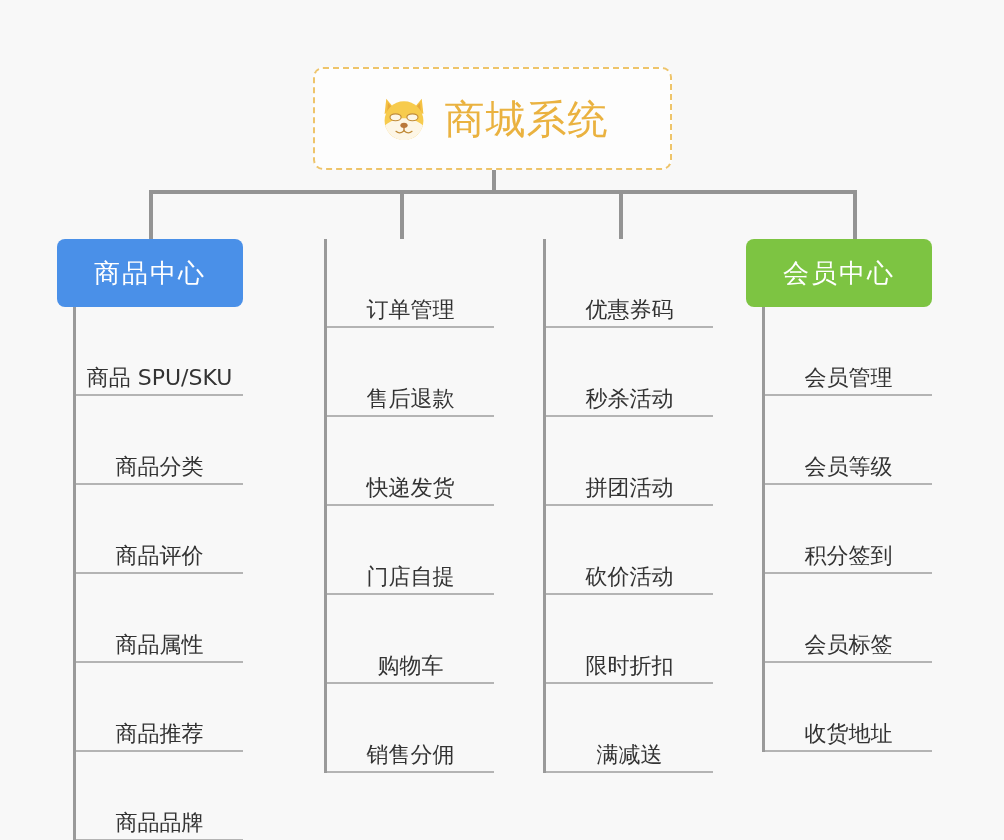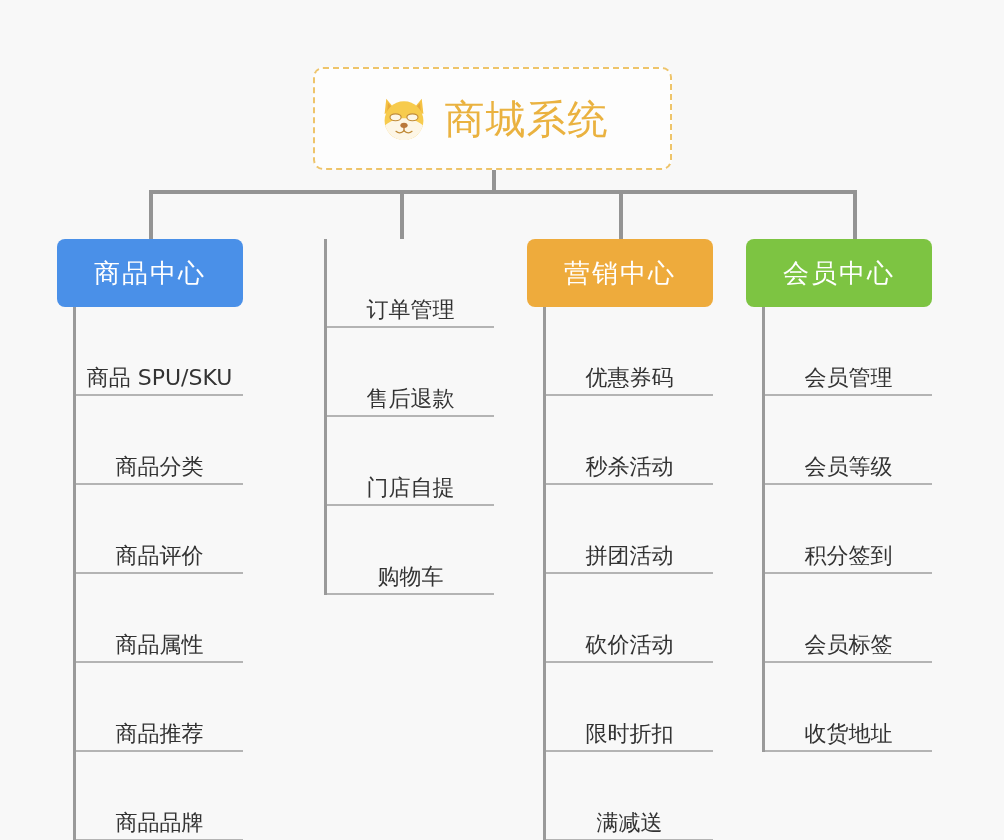--- a/index.html
+++ b/index.html
@@ -174,29 +174,34 @@
       </div>
       <div class="column" style="left: 308px; width: 186px;">
         <div class="col-body">
           <div class="leaf">
             <span class="leaf-label">订单管理</span>
           </div>
           <div class="leaf">
             <span class="leaf-label">售后退款</span>
           </div>
           <div class="leaf">
+            <span class="leaf-label">快递发货</span>
+          </div>
+          <div class="leaf">
             <span class="leaf-label">门店自提</span>
           </div>
           <div class="leaf">
             <span class="leaf-label">购物车</span>
           </div>
+          <div class="leaf">
+            <span class="leaf-label">销售分佣</span>
+          </div>
         </div>
       </div>
       <div class="column" style="left: 527px; width: 186px;">
-        <div class="col-header" style="background: rgb(238, 171, 60);">营销中心</div>
         <div class="col-body">
           <div class="leaf">
             <span class="leaf-label">优惠券码</span>
           </div>
           <div class="leaf">
             <span class="leaf-label">秒杀活动</span>
           </div>
           <div class="leaf">
             <span class="leaf-label">拼团活动</span>
           </div>

